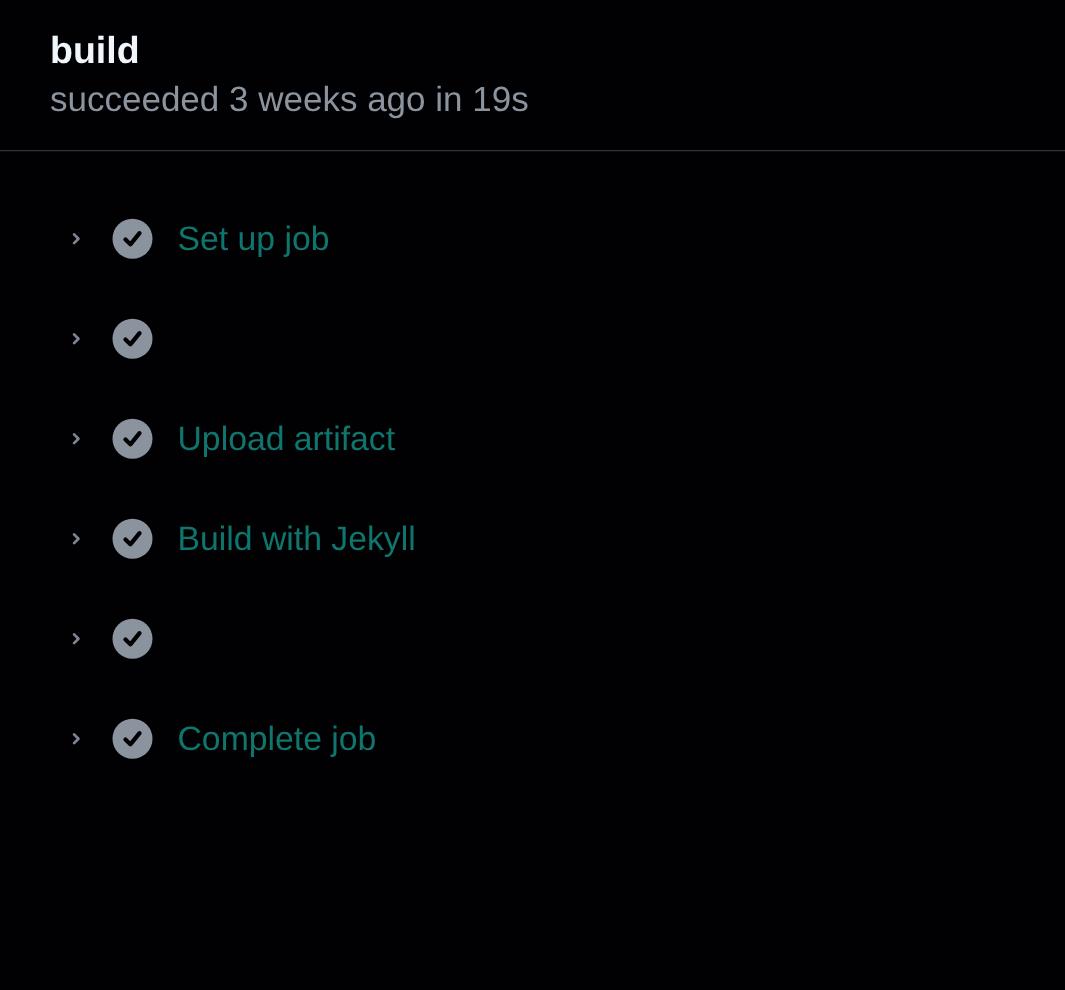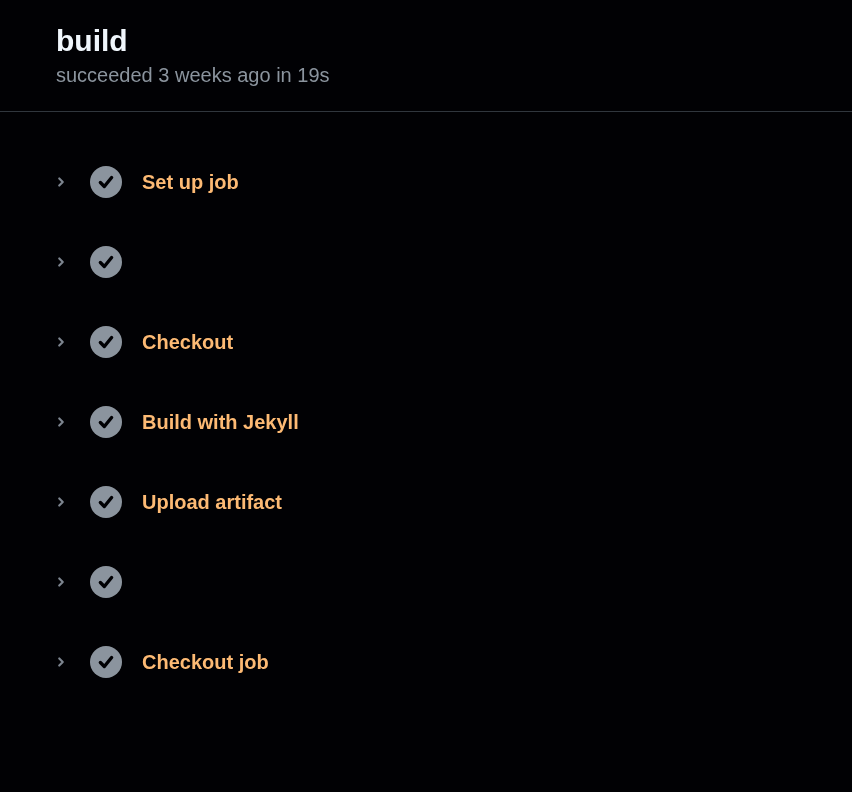--- a/index.html
+++ b/index.html
@@ -9,31 +9,31 @@
     }
     body {
       background-color: #010104;
       color: #e6edf3;
       font-family: -apple-system, BlinkMacSystemFont, "Segoe UI", Helvetica, Arial, sans-serif;
       width: 852px;
       height: 792px;
       overflow: hidden;
     }
     .header {
-      padding: 24px 40px 24px 56px;
+      padding: 24px 40px 24px 40px;
       border-bottom: 1px solid #30363d;
     }
     .job-title {
       font-size: 30px;
       font-weight: 600;
       color: #f0f6fc;
       margin-bottom: 6px;
     }
     .job-status {
-      font-size: 20px;
+      font-size: 28px;
       color: #8b949e;
       font-weight: 400;
     }
     .steps-container {
       padding: 30px 40px;
     }
     .step-row {
       display: flex;
       align-items: center;
       padding: 24px 12px;
@@ -71,23 +71,23 @@
     .status-icon svg {
       width: 18px;
       height: 18px;
       fill: none;
       stroke: #010104;
       stroke-width: 3;
       stroke-linecap: round;
       stroke-linejoin: round;
     }
     .step-label {
-      font-size: 20px;
-      color: #fdba74;
-      font-weight: 700;
+      font-size: 27px;
+      color: #0f766e;
+      font-weight: 400;
     }
   </style>
 </head>
 <body>
 
 <div class="header">
   <h1 class="job-title">build</h1>
   <div class="job-status">succeeded 3 weeks ago in 19s</div>
 </div>
 
@@ -112,32 +112,33 @@
           <polyline points="6 4 10 8 6 12"></polyline>
         </svg>
     </span>
     <span class="status-icon">
       <svg viewBox="0 0 16 16">
           <polyline points="3 8.5 6.5 12 13 4"></polyline>
         </svg>
     </span>
   </div>
 
+
   <div class="step-row">
     <span class="chevron-icon">
       <svg viewBox="0 0 16 16">
           <polyline points="6 4 10 8 6 12"></polyline>
         </svg>
     </span>
     <span class="status-icon">
       <svg viewBox="0 0 16 16">
           <polyline points="3 8.5 6.5 12 13 4"></polyline>
         </svg>
     </span>
-    <span class="step-label">Checkout</span>
+    <span class="step-label">Upload artifact</span>
   </div>
 
   <div class="step-row">
     <span class="chevron-icon">
       <svg viewBox="0 0 16 16">
           <polyline points="6 4 10 8 6 12"></polyline>
         </svg>
     </span>
     <span class="status-icon">
       <svg viewBox="0 0 16 16">
@@ -151,42 +152,28 @@
     <span class="chevron-icon">
       <svg viewBox="0 0 16 16">
           <polyline points="6 4 10 8 6 12"></polyline>
         </svg>
     </span>
     <span class="status-icon">
       <svg viewBox="0 0 16 16">
           <polyline points="3 8.5 6.5 12 13 4"></polyline>
         </svg>
     </span>
-    <span class="step-label">Upload artifact</span>
   </div>
 
   <div class="step-row">
     <span class="chevron-icon">
       <svg viewBox="0 0 16 16">
           <polyline points="6 4 10 8 6 12"></polyline>
         </svg>
     </span>
     <span class="status-icon">
       <svg viewBox="0 0 16 16">
           <polyline points="3 8.5 6.5 12 13 4"></polyline>
         </svg>
     </span>
-  </div>
-
-  <div class="step-row">
-    <span class="chevron-icon">
-      <svg viewBox="0 0 16 16">
-          <polyline points="6 4 10 8 6 12"></polyline>
-        </svg>
-    </span>
-    <span class="status-icon">
-      <svg viewBox="0 0 16 16">
-          <polyline points="3 8.5 6.5 12 13 4"></polyline>
-        </svg>
-    </span>
-    <span class="step-label">Checkout job</span>
+    <span class="step-label">Complete job</span>
   </div>
 </div>
 
 </body></html>

